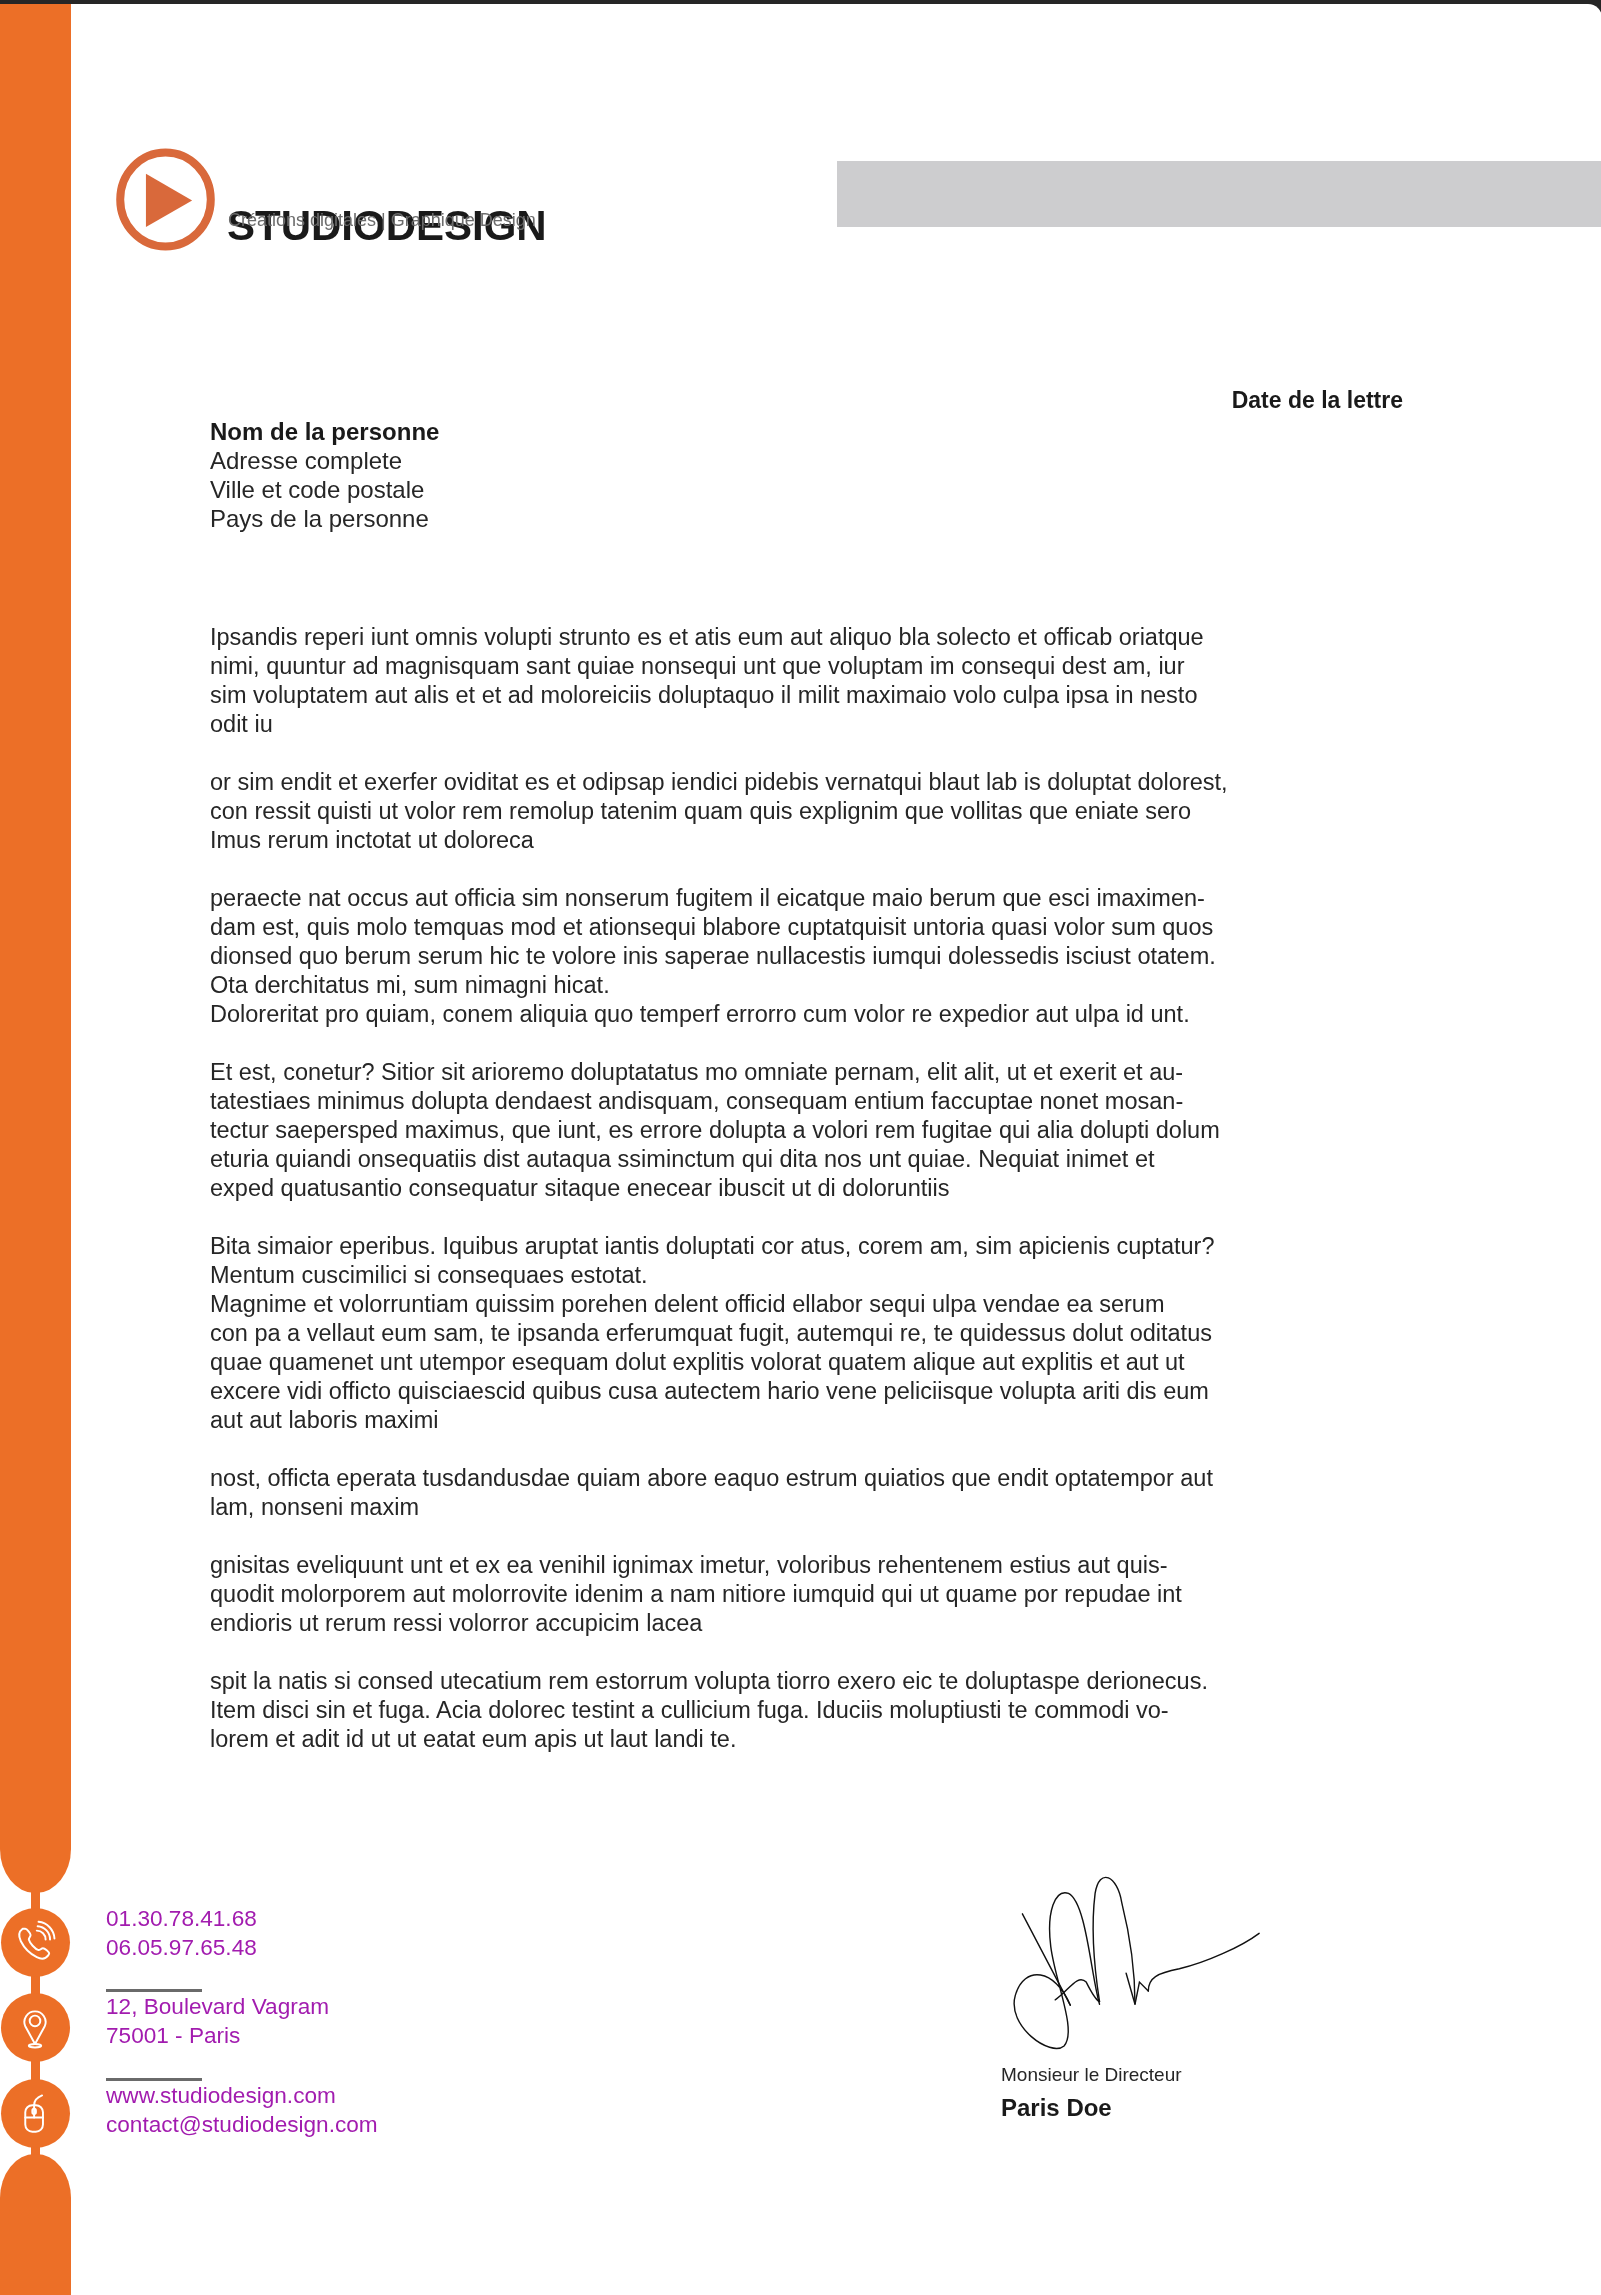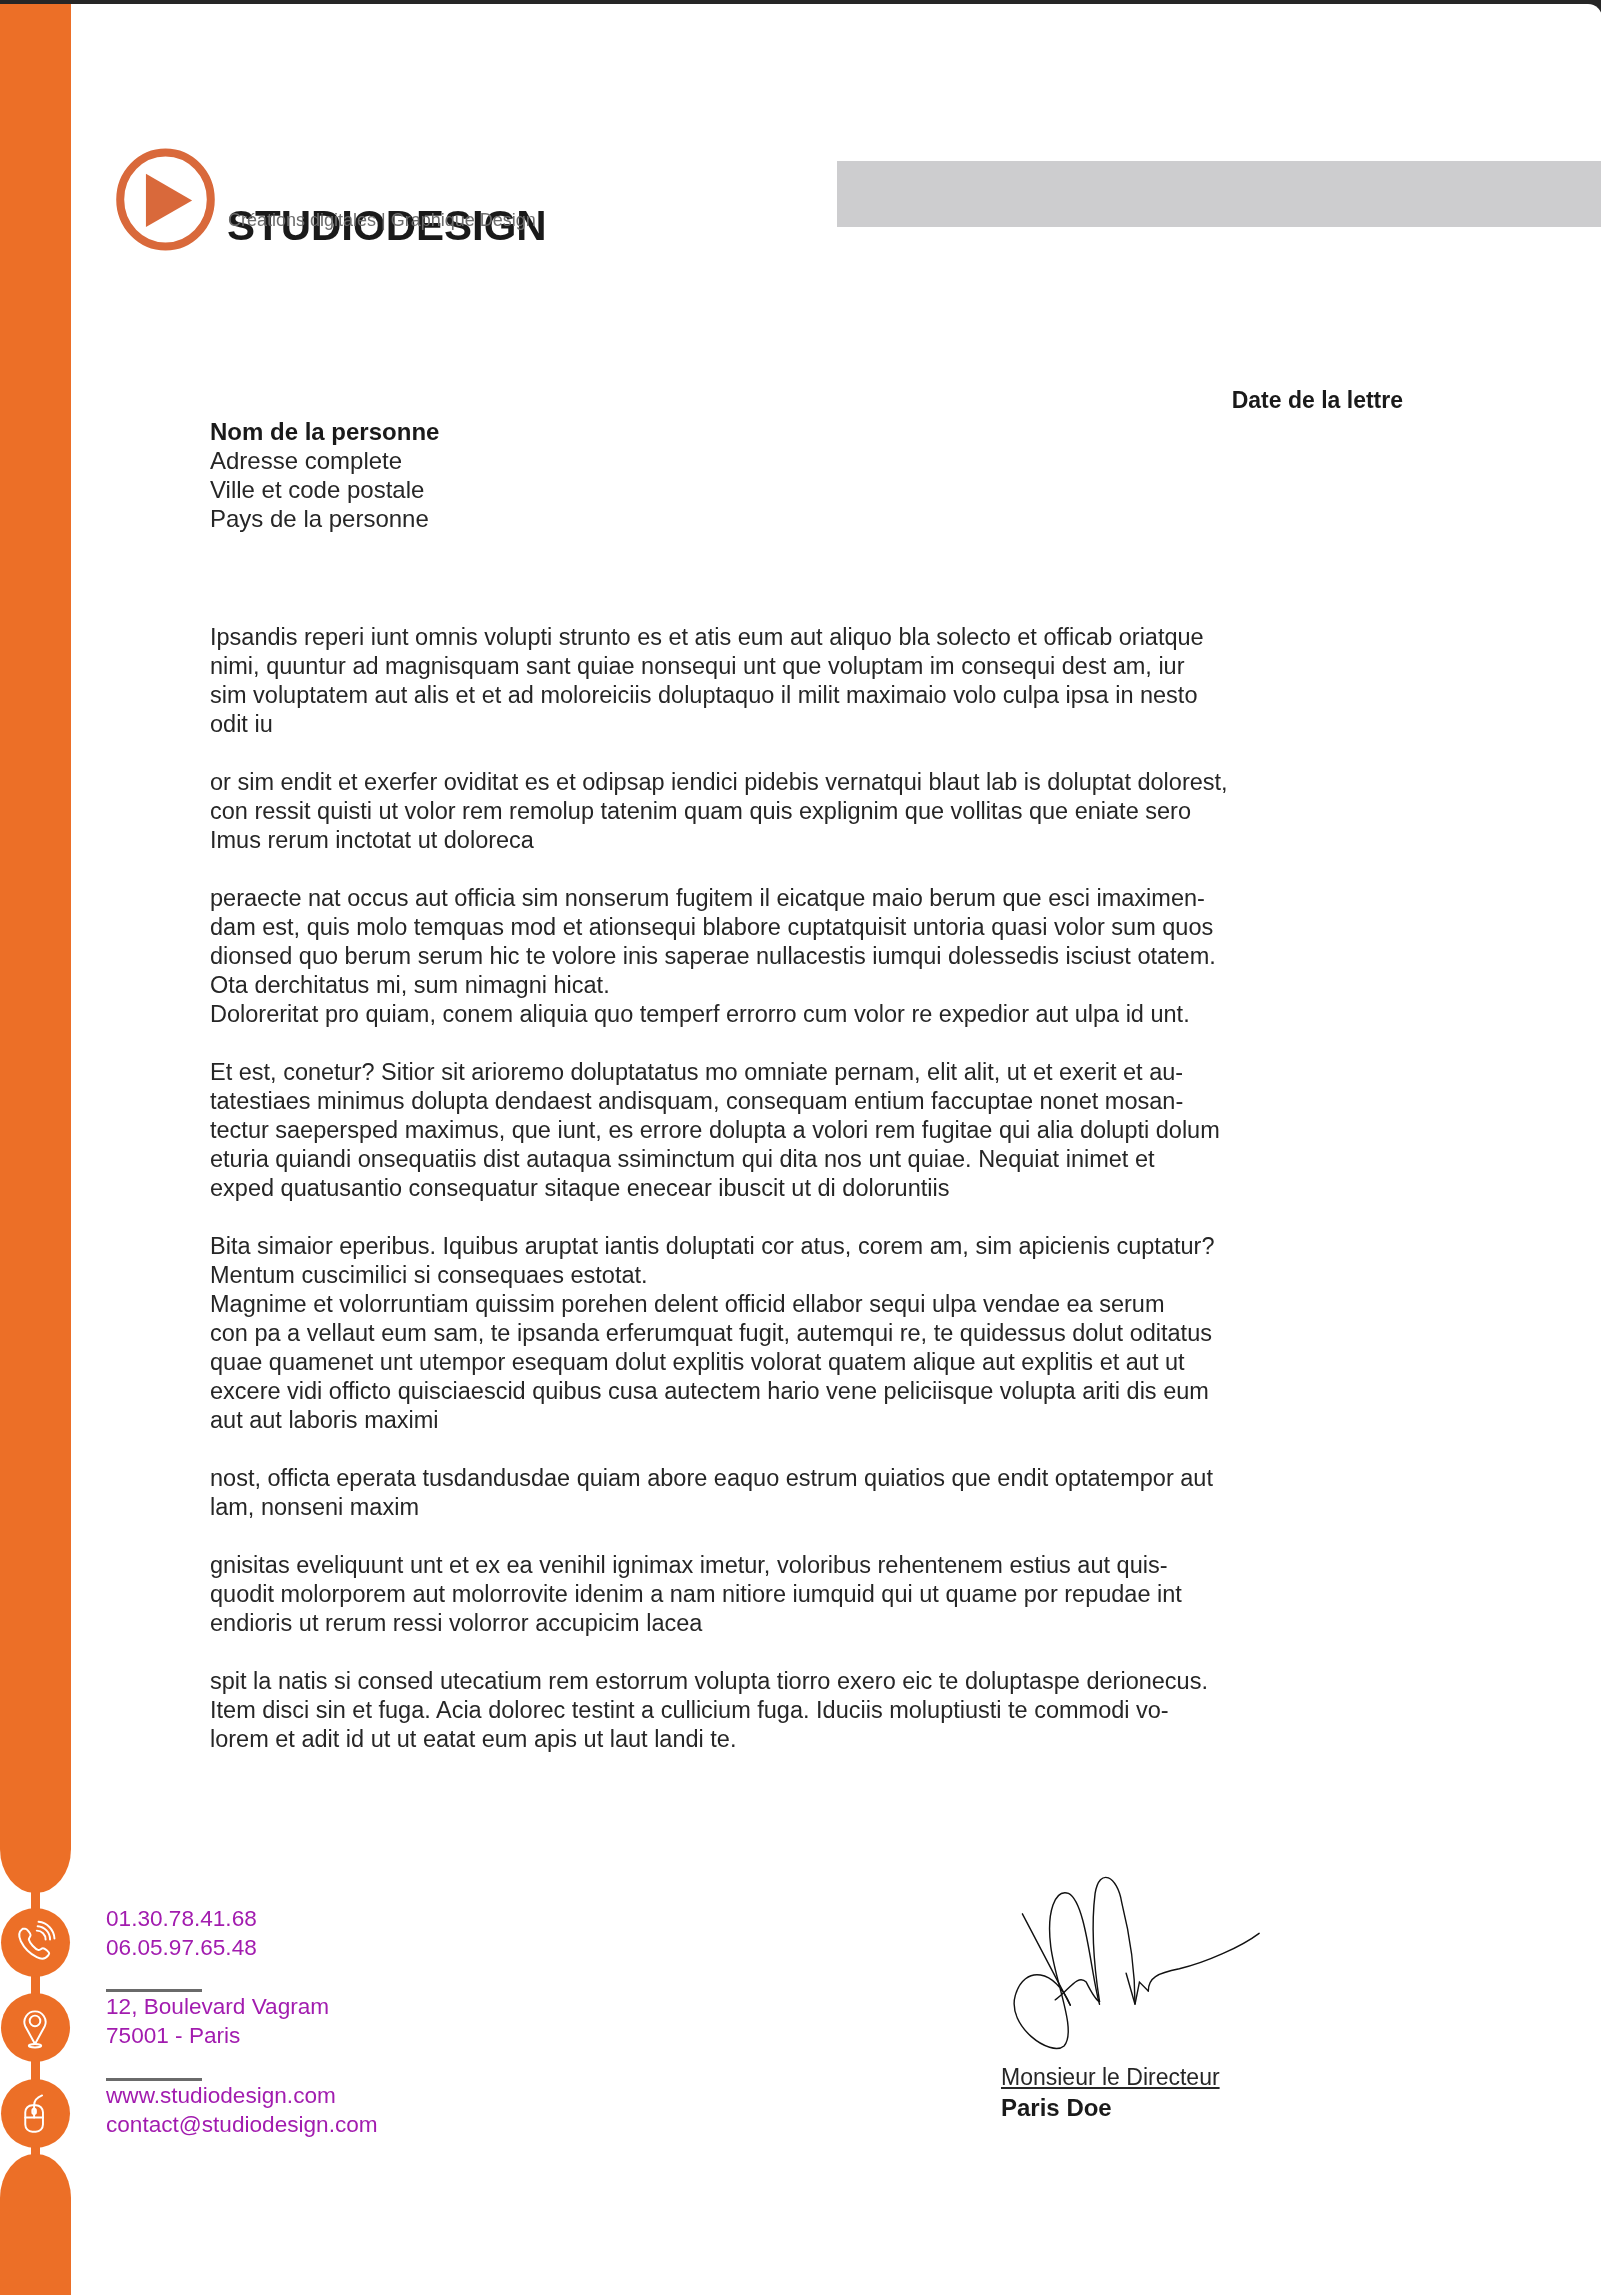--- a/index.html
+++ b/index.html
@@ -61,21 +61,21 @@
   }
   .body p { margin: 0 0 29px 0; }
   .body .ln { display: block; white-space: nowrap; }
 
   
   .contact { position: absolute; left: 106px; font-size: 22.6px; line-height: 29px; color: #a21caf; }
   .contact .ln { display: block; white-space: nowrap; }
   .divider { position: absolute; left: 106px; width: 96px; height: 2.7px; background: #6a6a6a; }
 
   .signature { position: absolute; left: 1002px; top: 1845px; width: 266px; height: 213px; }
-  .sign-role { position: absolute; left: 1001px; top: 2060px; font-size: 23px; color: #262626; text-decoration: underline; }
+  .sign-role { position: absolute; left: 1001px; top: 2060px; font-size: 19px; color: #262626; }
   .sign-name { position: absolute; left: 1001px; top: 2090px; font-size: 24px; font-weight: bold; color: #1a1a1a; }
 </style>
 </head>
 <body>
 
 <div class="page">
 
   <div class="bar-top"></div>
   <div class="bar-connector"></div>
   <div class="bar-circle" style="top:1904px">

